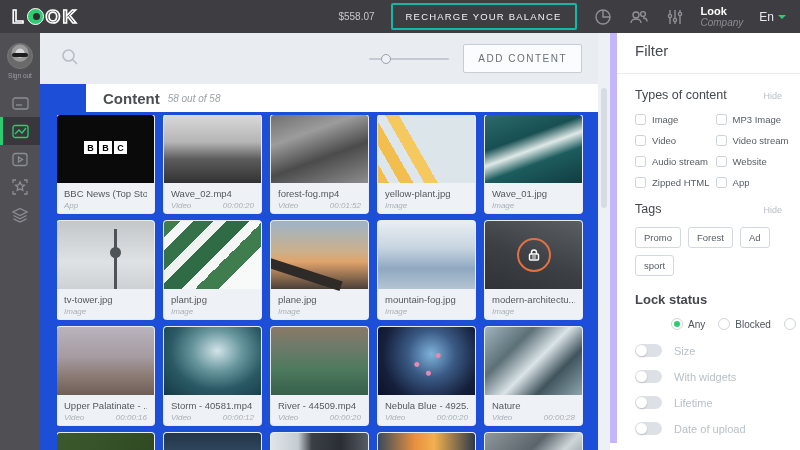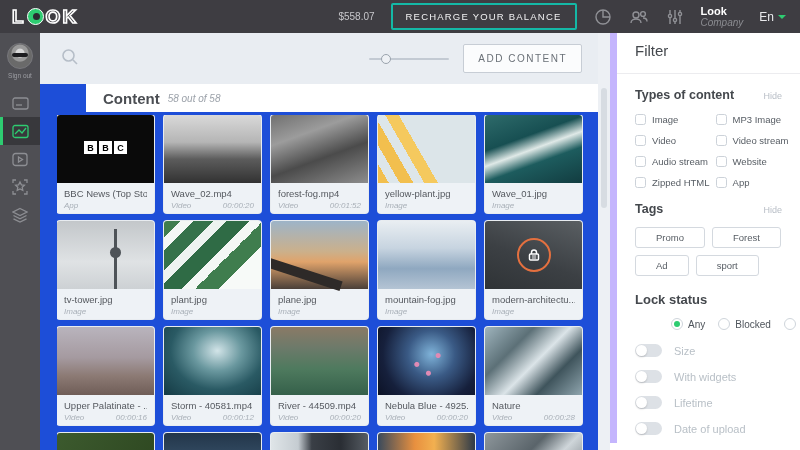--- a/index.html
+++ b/index.html
@@ -91,28 +91,28 @@
 
   
   .scroll-strip { position:absolute; left:598px; top:33px; width:12px; height:417px; background:#edf0f4; z-index:20; }
   .scroll-thumb { position:absolute; left:3px; top:55px; width:6px; height:120px; border-radius:3px; background:#d7dce2; }
 
   
   .filter-panel { position:absolute; left:610px; top:26px; width:190px; height:417px; background:#fff; border-left:7px solid #c4b5fd; padding:0 18px; z-index:21; }
   .filter-title { font-size:15px; color:#44484d; padding:16px 0 14px; }
   .f-divider { border-top:1px solid #ececef; margin:0 -18px; }
   .f-section-head { display:flex; align-items:baseline; justify-content:space-between; margin-top:14px; }
-  .f-section-title { font-size:12.5px; font-weight:700; color:#44484d; }
+  .f-section-title { font-size:12.5px; font-weight:400; color:#44484d; }
   .hide-link { font-size:9px; color:#b8bec6; cursor:pointer; }
   .types-grid { display:grid; grid-template-columns:1fr 1fr; gap:10px 6px; margin-top:12px; }
   .chk-row { display:flex; align-items:center; gap:6px; cursor:pointer; }
   .chk { width:11px; height:11px; border:1px solid #ccd2d9; border-radius:2.5px; background:#fff; flex:0 0 auto; }
   .chk-label { font-size:9.5px; color:#565c63; white-space:nowrap; }
   .tags-row { display:flex; gap:7px; margin-top:11px; flex-wrap:wrap; }
-  .tag-chip { border:1px solid #d4d9df; border-radius:3px; padding:4px 20px; font-size:9.5px; color:#565c63; cursor:pointer; background:#fff; }
+  .tag-chip { border:1px solid #d4d9df; border-radius:3px; padding:4px 8px; font-size:9.5px; color:#565c63; cursor:pointer; background:#fff; }
   .lock-title { font-size:13px; font-weight:600; color:#44484d; margin-top:16px; }
   .lock-row { display:flex; gap:13px; margin-top:11px;padding-left:36px; }
   .radio-row { display:flex; align-items:center; gap:5px; cursor:pointer; }
   .radio { width:12px; height:12px; border:1px solid #cfd5db; border-radius:50%; background:#fff; position:relative; flex:0 0 auto; }
   .radio.sel::after { content:""; position:absolute; left:2px; top:2px; width:6px; height:6px; border-radius:50%; background:#2ecc71; }
   .radio-label { font-size:10px; color:#4e545b; }
   .toggles { margin-top:14px; }
   .toggle-row { display:flex; align-items:center; gap:12px; margin-bottom:13px; cursor:pointer; }
   .toggle { width:27px; height:13px; border-radius:7px; background:#dde1e6; position:relative; flex:0 0 auto; }
   .toggle::after { content:""; position:absolute; left:1px; top:1px; width:11px; height:11px; border-radius:50%; background:#fff; box-shadow:0 1px 2px rgba(0,0,0,.18); }

